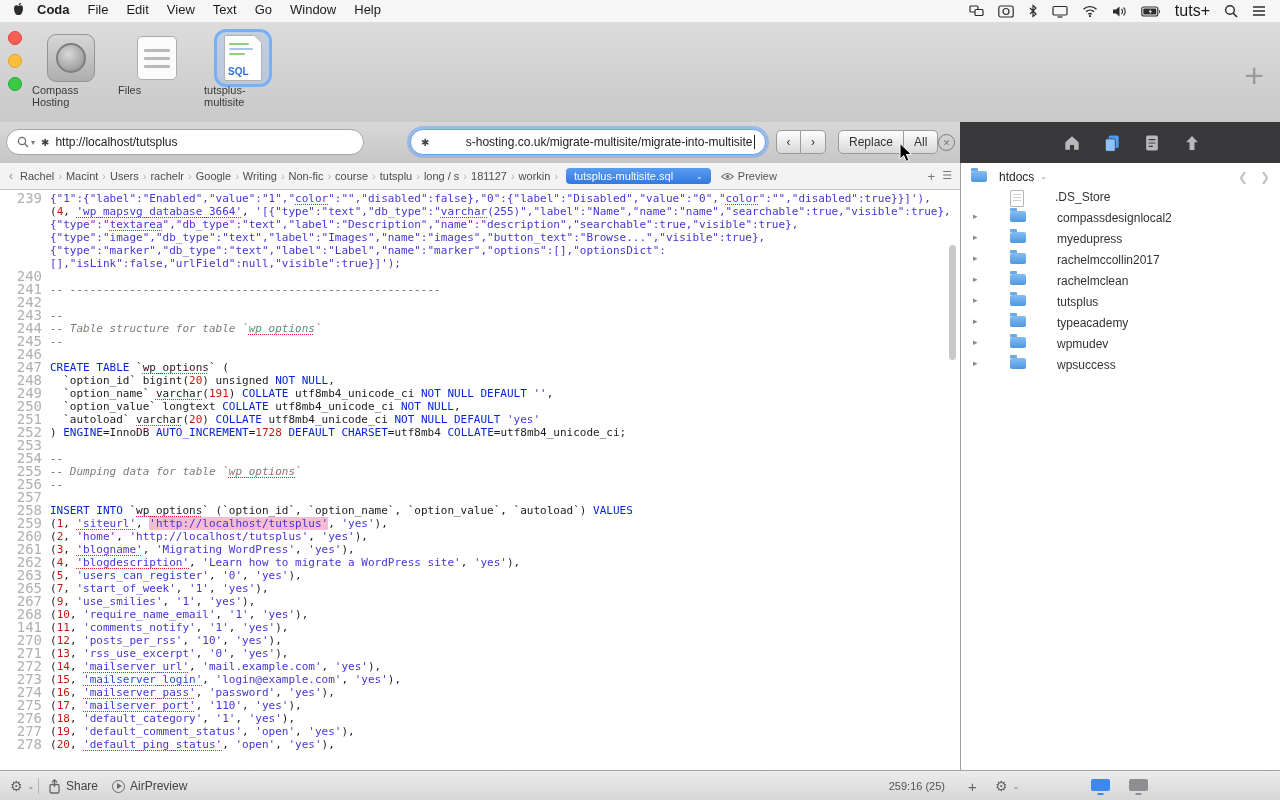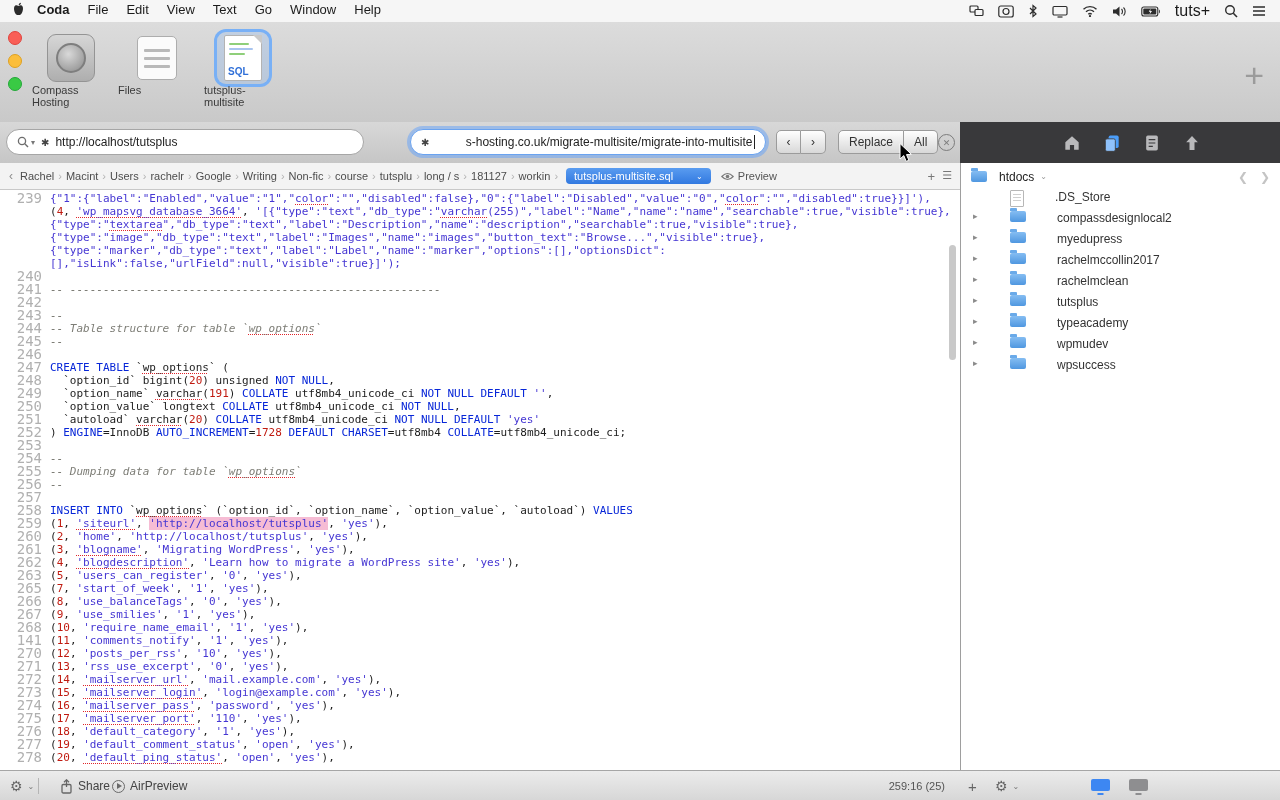--- a/index.html
+++ b/index.html
@@ -393,21 +393,20 @@
         <div class="row"><span class="gut">255</span><span class="codetxt"><span class="c">-- Dumping data for table `</span><span class="c sp">wp_options</span><span class="c">`</span></span></div>
         <div class="row"><span class="gut">256</span><span class="codetxt"><span class="c">--</span></span></div>
         <div class="row"><span class="gut">257</span><span class="codetxt"></span></div>
         <div class="row"><span class="gut">258</span><span class="codetxt"><span class="k">INSERT INTO</span><span class="p"> `</span><span class="p sp">wp_options</span><span class="p">` (`option_id`, `option_name`, `option_value`, `autoload`) </span><span class="k">VALUES</span></span></div>
         <div class="row"><span class="gut">259</span><span class="codetxt"><span class="p">(</span><span class="n">1</span><span class="p">, </span><span class="s sp">'siteurl'</span><span class="p">, </span><span class="s hl">'http://localhost/tutsplus'</span><span class="p">, </span><span class="s">'yes'</span><span class="p">),</span></span></div>
         <div class="row"><span class="gut">260</span><span class="codetxt"><span class="p">(</span><span class="n">2</span><span class="p">, </span><span class="s">'home'</span><span class="p">, </span><span class="s">'http://localhost/tutsplus'</span><span class="p">, </span><span class="s">'yes'</span><span class="p">),</span></span></div>
         <div class="row"><span class="gut">261</span><span class="codetxt"><span class="p">(</span><span class="n">3</span><span class="p">, </span><span class="s sp">'blogname'</span><span class="p">, </span><span class="s">'Migrating WordPress'</span><span class="p">, </span><span class="s">'yes'</span><span class="p">),</span></span></div>
         <div class="row"><span class="gut">262</span><span class="codetxt"><span class="p">(</span><span class="n">4</span><span class="p">, </span><span class="s sp">'blogdescription'</span><span class="p">, </span><span class="s">'Learn how to migrate a WordPress site'</span><span class="p">, </span><span class="s">'yes'</span><span class="p">),</span></span></div>
         <div class="row"><span class="gut">263</span><span class="codetxt"><span class="p">(</span><span class="n">5</span><span class="p">, </span><span class="s">'users_can_register'</span><span class="p">, </span><span class="s">'0'</span><span class="p">, </span><span class="s">'yes'</span><span class="p">),</span></span></div>
         <div class="row"><span class="gut">265</span><span class="codetxt"><span class="p">(</span><span class="n">7</span><span class="p">, </span><span class="s">'start_of_week'</span><span class="p">, </span><span class="s">'1'</span><span class="p">, </span><span class="s">'yes'</span><span class="p">),</span></span></div>
-        <div class="row"><span class="gut">266</span><span class="codetxt"><span class="p">(</span><span class="n">8</span><span class="p">, </span><span class="s">'use_balanceTags'</span><span class="p">, </span><span class="s">'0'</span><span class="p">, </span><span class="s">'yes'</span><span class="p">),</span></span></div>
         <div class="row"><span class="gut">267</span><span class="codetxt"><span class="p">(</span><span class="n">9</span><span class="p">, </span><span class="s">'use_smilies'</span><span class="p">, </span><span class="s">'1'</span><span class="p">, </span><span class="s">'yes'</span><span class="p">),</span></span></div>
         <div class="row"><span class="gut">268</span><span class="codetxt"><span class="p">(</span><span class="n">10</span><span class="p">, </span><span class="s">'require_name_email'</span><span class="p">, </span><span class="s">'1'</span><span class="p">, </span><span class="s">'yes'</span><span class="p">),</span></span></div>
         <div class="row"><span class="gut">141</span><span class="codetxt"><span class="p">(</span><span class="n">11</span><span class="p">, </span><span class="s">'comments_notify'</span><span class="p">, </span><span class="s">'1'</span><span class="p">, </span><span class="s">'yes'</span><span class="p">),</span></span></div>
         <div class="row"><span class="gut">270</span><span class="codetxt"><span class="p">(</span><span class="n">12</span><span class="p">, </span><span class="s">'posts_per_rss'</span><span class="p">, </span><span class="s">'10'</span><span class="p">, </span><span class="s">'yes'</span><span class="p">),</span></span></div>
         <div class="row"><span class="gut">271</span><span class="codetxt"><span class="p">(</span><span class="n">13</span><span class="p">, </span><span class="s">'rss_use_excerpt'</span><span class="p">, </span><span class="s">'0'</span><span class="p">, </span><span class="s">'yes'</span><span class="p">),</span></span></div>
         <div class="row"><span class="gut">272</span><span class="codetxt"><span class="p">(</span><span class="n">14</span><span class="p">, </span><span class="s sp">'mailserver_url'</span><span class="p">, </span><span class="s">'mail.example.com'</span><span class="p">, </span><span class="s">'yes'</span><span class="p">),</span></span></div>
         <div class="row"><span class="gut">273</span><span class="codetxt"><span class="p">(</span><span class="n">15</span><span class="p">, </span><span class="s sp">'mailserver_login'</span><span class="p">, </span><span class="s">'login@example.com'</span><span class="p">, </span><span class="s">'yes'</span><span class="p">),</span></span></div>
         <div class="row"><span class="gut">274</span><span class="codetxt"><span class="p">(</span><span class="n">16</span><span class="p">, </span><span class="s sp">'mailserver_pass'</span><span class="p">, </span><span class="s">'password'</span><span class="p">, </span><span class="s">'yes'</span><span class="p">),</span></span></div>
         <div class="row"><span class="gut">275</span><span class="codetxt"><span class="p">(</span><span class="n">17</span><span class="p">, </span><span class="s sp">'mailserver_port'</span><span class="p">, </span><span class="s">'110'</span><span class="p">, </span><span class="s">'yes'</span><span class="p">),</span></span></div>
         <div class="row"><span class="gut">276</span><span class="codetxt"><span class="p">(</span><span class="n">18</span><span class="p">, </span><span class="s">'default_category'</span><span class="p">, </span><span class="s">'1'</span><span class="p">, </span><span class="s">'yes'</span><span class="p">),</span></span></div>
@@ -477,21 +476,21 @@
         </div>
       </div>
   </div>
 
   <div class="statusbar">
     <span class="abs" style="left:10px;">
       <span class="sb-gear">⚙</span>
       <span class="sb-chev">⌄</span>
     </span>
     <span class="vr"></span>
-    <span class="abs" style="left:60px;">
+    <span class="abs" style="left:48px;">
       <svg width="13" height="15" viewBox="0 0 13 15">
           <path d="M6.5,1 V8" stroke="#666" stroke-width="1.3" fill="none"></path>
           <path d="M4,3.2 L6.5,0.8 L9,3.2" stroke="#666" stroke-width="1.3" fill="none"></path>
           <rect x="2" y="5.5" width="9" height="8.5" rx="1.2" fill="none" stroke="#666" stroke-width="1.3"></rect>
         </svg>
       <span>Share</span>
     </span>
     <span class="abs" style="left:112px;">
       <span class="play-ic">
           <i></i>

